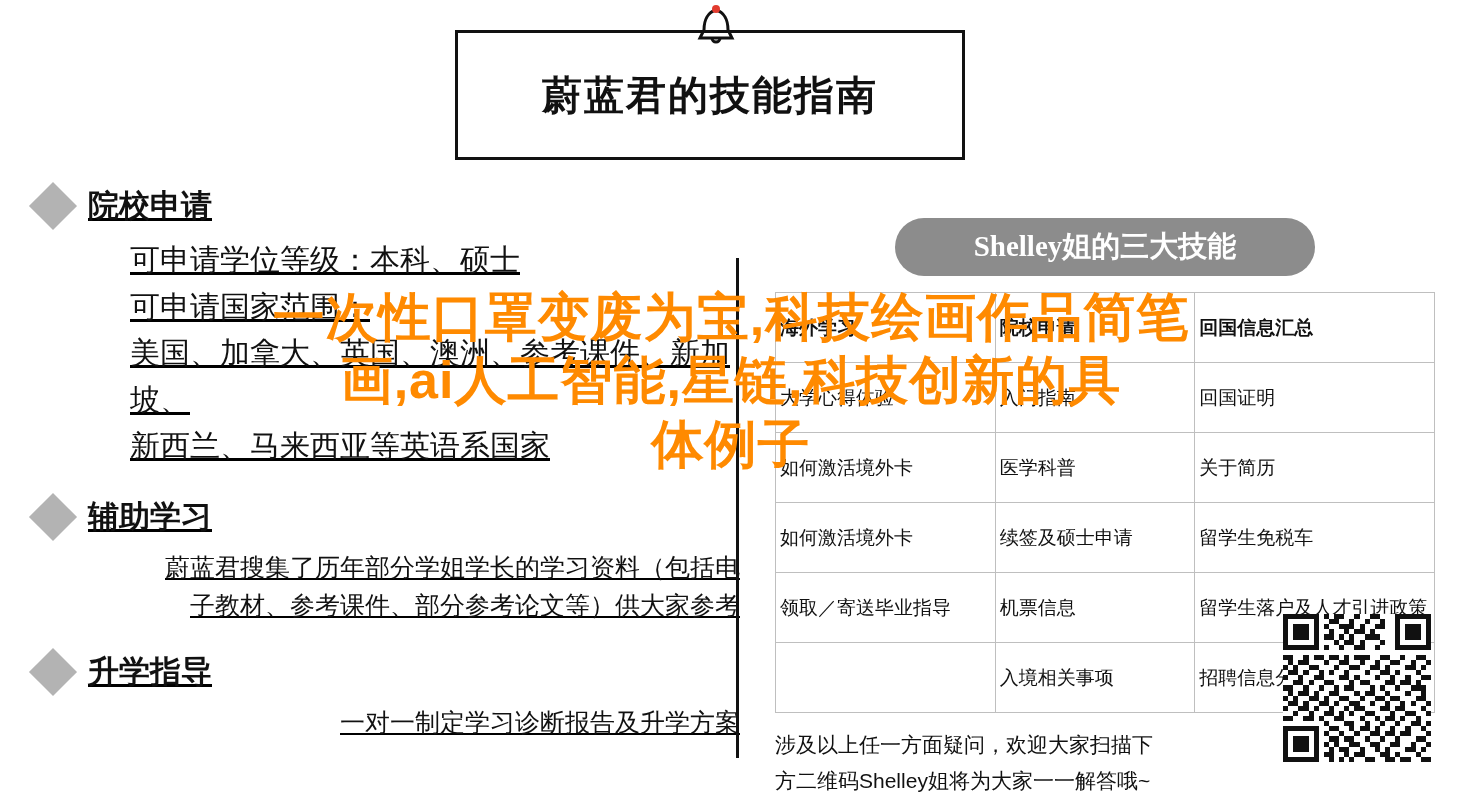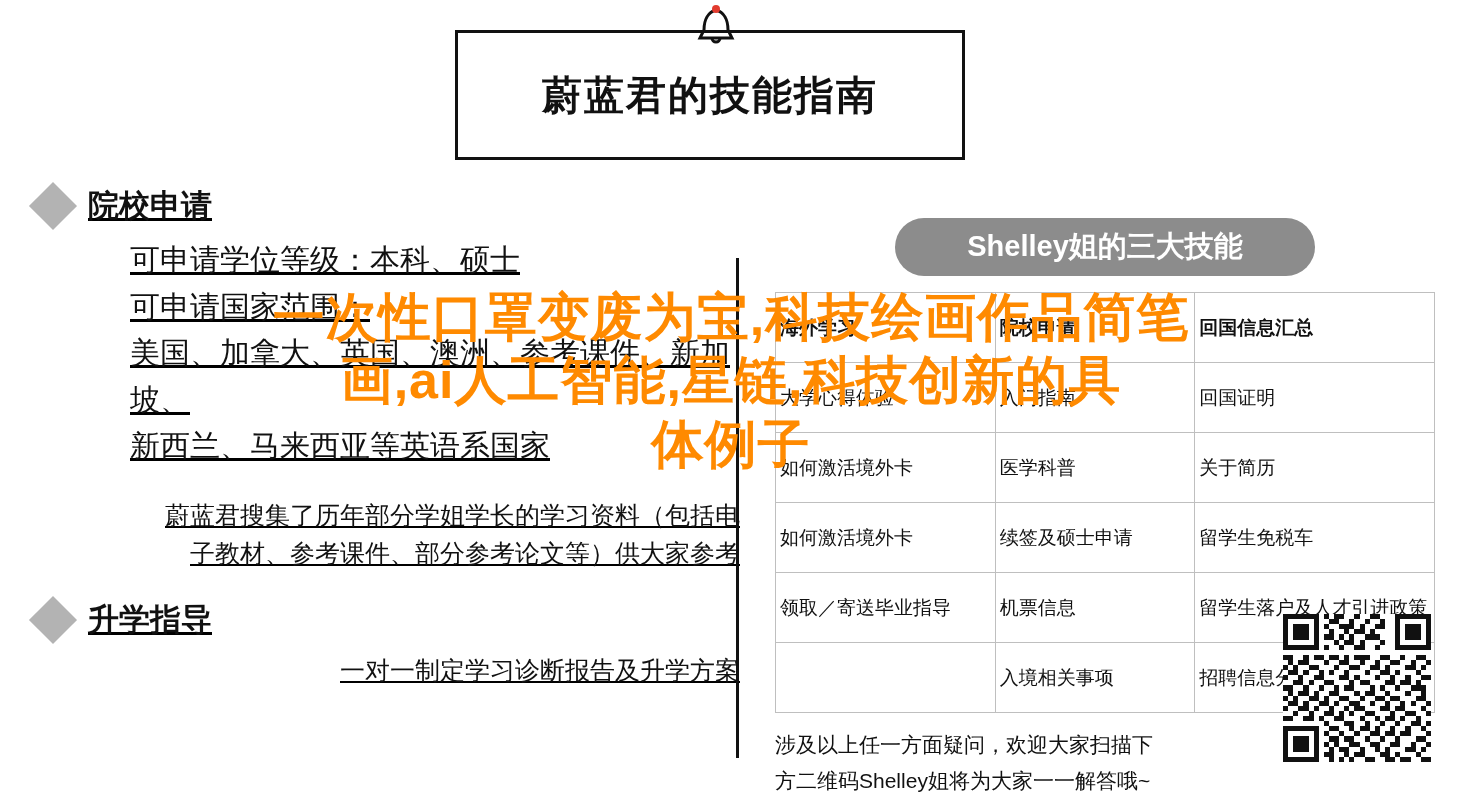--- a/index.html
+++ b/index.html
@@ -41,21 +41,21 @@
   .divider{
     position:absolute;left:736px;top:258px;width:3px;height:500px;background:#111;
   }
 
   
   .right-col{position:absolute;left:775px;top:218px;width:660px;}
   .pill{
     width:420px;height:58px;margin:0 auto;
     background:#8c8c8c;border-radius:29px;
     display:flex;align-items:center;justify-content:center;
-    color:#fff;font-size:29px;font-weight:bold;
+    color:#fff;font-size:29px;font-weight:bold;font-family:Liberation Serif, serif;
   }
   table{
     border-collapse:collapse;margin-top:16px;width:660px;
     font-size:19px;color:#111;
   }
   th,td{
     border:1px solid #bfbfbf;height:35px;text-align:left;padding:17px 4px;
     font-weight:normal;
   }
   thead th{font-weight:bold;background:#fff;}
@@ -101,20 +101,24 @@
       </div>
       <div class="sec-body">
         <div>可申请学位等级：本科、硕士</div>
         <div>可申请国家范围：</div>
         <div>美国、加拿大、英国、澳洲、参考课件、新加坡、</div>
         <div>新西兰、马来西亚等英语系国家</div>
       </div>
     </div>
 
     <div class="section">
+      <div class="sec-head">
+        <span class="diamond"></span>
+        <span class="sec-title">辅助学习</span>
+      </div>
       <div class="sec-body small">
         <div>蔚蓝君搜集了历年部分学姐学长的学习资料（包括电</div>
         <div>子教材、参考课件、部分参考论文等）供大家参考</div>
       </div>
     </div>
 
     <div class="section">
       <div class="sec-head">
         <span class="diamond"></span>
         <span class="sec-title">升学指导</span>

